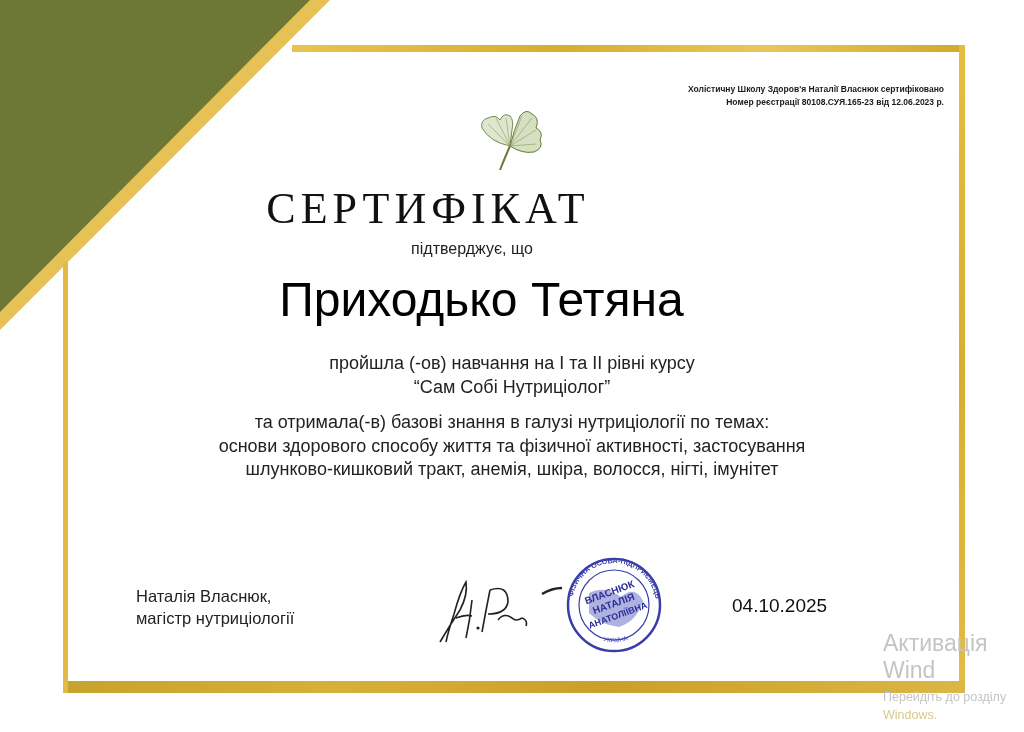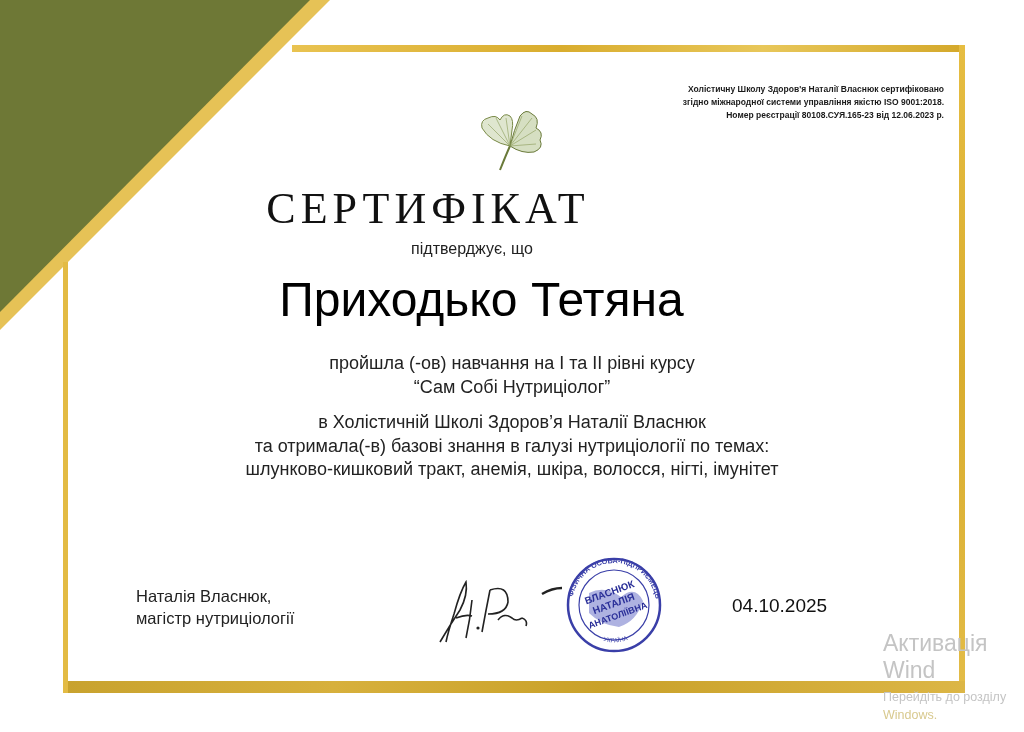--- a/index.html
+++ b/index.html
@@ -33,21 +33,20 @@
   <polygon points="0,0 310,0 0,312" fill="#6e7836"></polygon>
 </svg>
 
 <div class="frame-top"></div>
 <div class="frame-right"></div>
 <div class="frame-bottom"></div>
 <div class="frame-left"></div>
 
 <div class="cert-note">
   <div>Холістичну Школу Здоров'я Наталії Власнюк сертифіковано</div>
-  <div>згідно міжнародної системи управління якістю ISO 9001:2018.</div>
   <div>Номер реєстрації  80108.СУЯ.165-23 від 12.06.2023 р.</div>
 </div>
 
 <svg class="leaf" viewBox="0 0 80 75">
   <path d="M30 70 Q36 55 40 46" stroke="#6a7a3a" stroke-width="2" fill="none"></path>
   <path d="M40 46 Q20 42 12 28 Q10 20 18 18 Q26 14 30 20 Q34 12 40 16 Q44 20 42 30 Z" fill="#dfe6cf" stroke="#7a8a48" stroke-width="1"></path>
   <path d="M40 46 Q44 30 50 16 Q56 8 62 14 Q70 18 66 28 Q74 32 70 40 Q74 48 64 52 Q52 54 40 46 Z" fill="#d6dfc2" stroke="#6a7a3a" stroke-width="1"></path>
   <g stroke="#8a9a58" stroke-width="0.6" fill="none">
     <path d="M40 46 L18 24"></path>
       <path d="M40 46 L26 18"></path>
@@ -60,22 +59,22 @@
 </svg>
 
 <div class="title">СЕРТИФІКАТ</div>
 <div class="confirms">підтверджує, що</div>
 <div class="name">Приходько Тетяна</div>
 
 <div class="body">
   <div>пройшла (-ов) навчання на I та II рівні курсу</div>
   <div>“Сам Собі Нутриціолог”</div>
   <div class="gap"></div>
-  <div>в Холістичній Школі Здоров’я Наталії Власнюк</div>
   <div>та отримала(-в)  базові знання в галузі нутриціології по темах:</div>
+  <div>основи здорового способу життя та фізичної активності, застосування</div>
   <div>шлунково-кишковий тракт, анемія, шкіра, волосся, нігті, імунітет</div>
 </div>
 
 <div class="signer">
   <div>Наталія Власнюк,</div>
   <div>магістр нутриціології</div>
 </div>
 
 <svg class="signature" viewBox="0 0 130 80">
   <path d="M8 72 Q18 55 28 40 Q36 25 34 12 Q28 22 22 44 Q16 62 14 72 M24 48 Q34 44 40 46 M40 30 Q38 50 34 68" stroke="#222" stroke-width="1.6" fill="none"></path>

